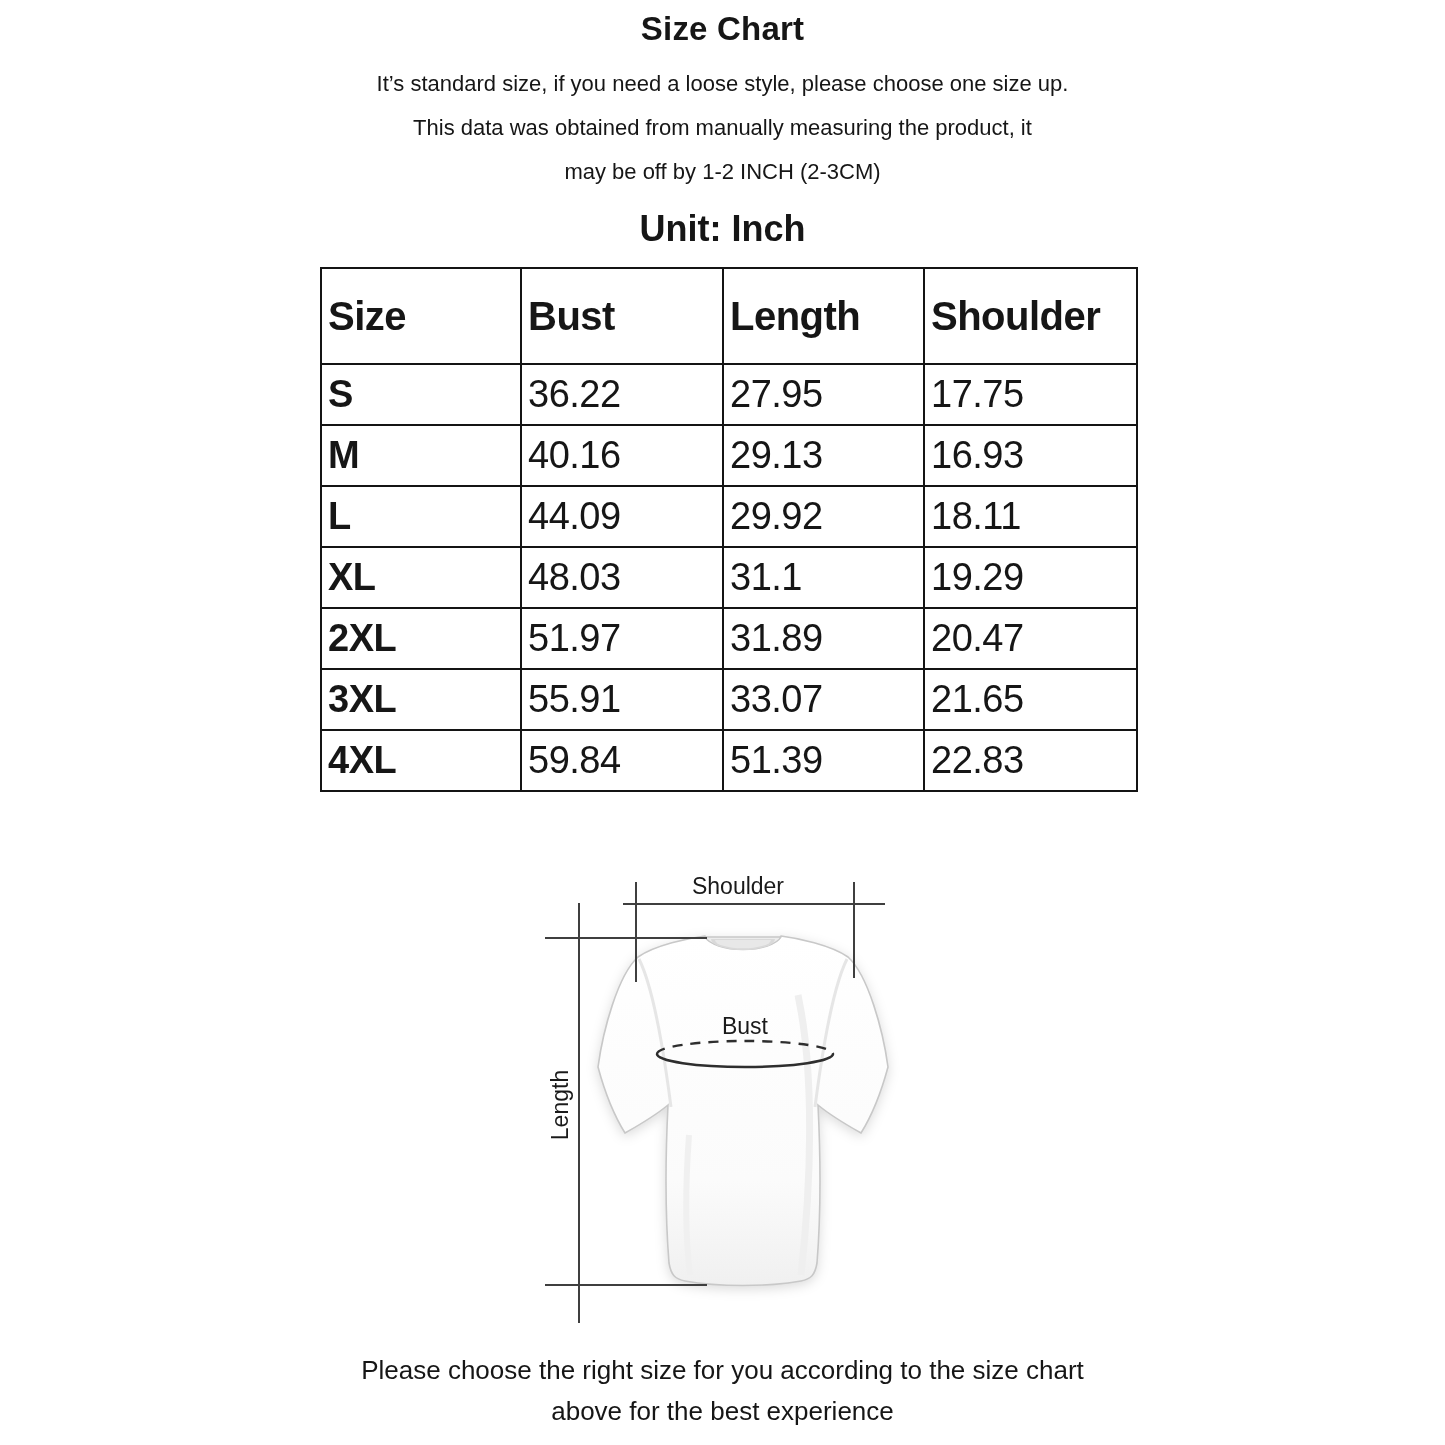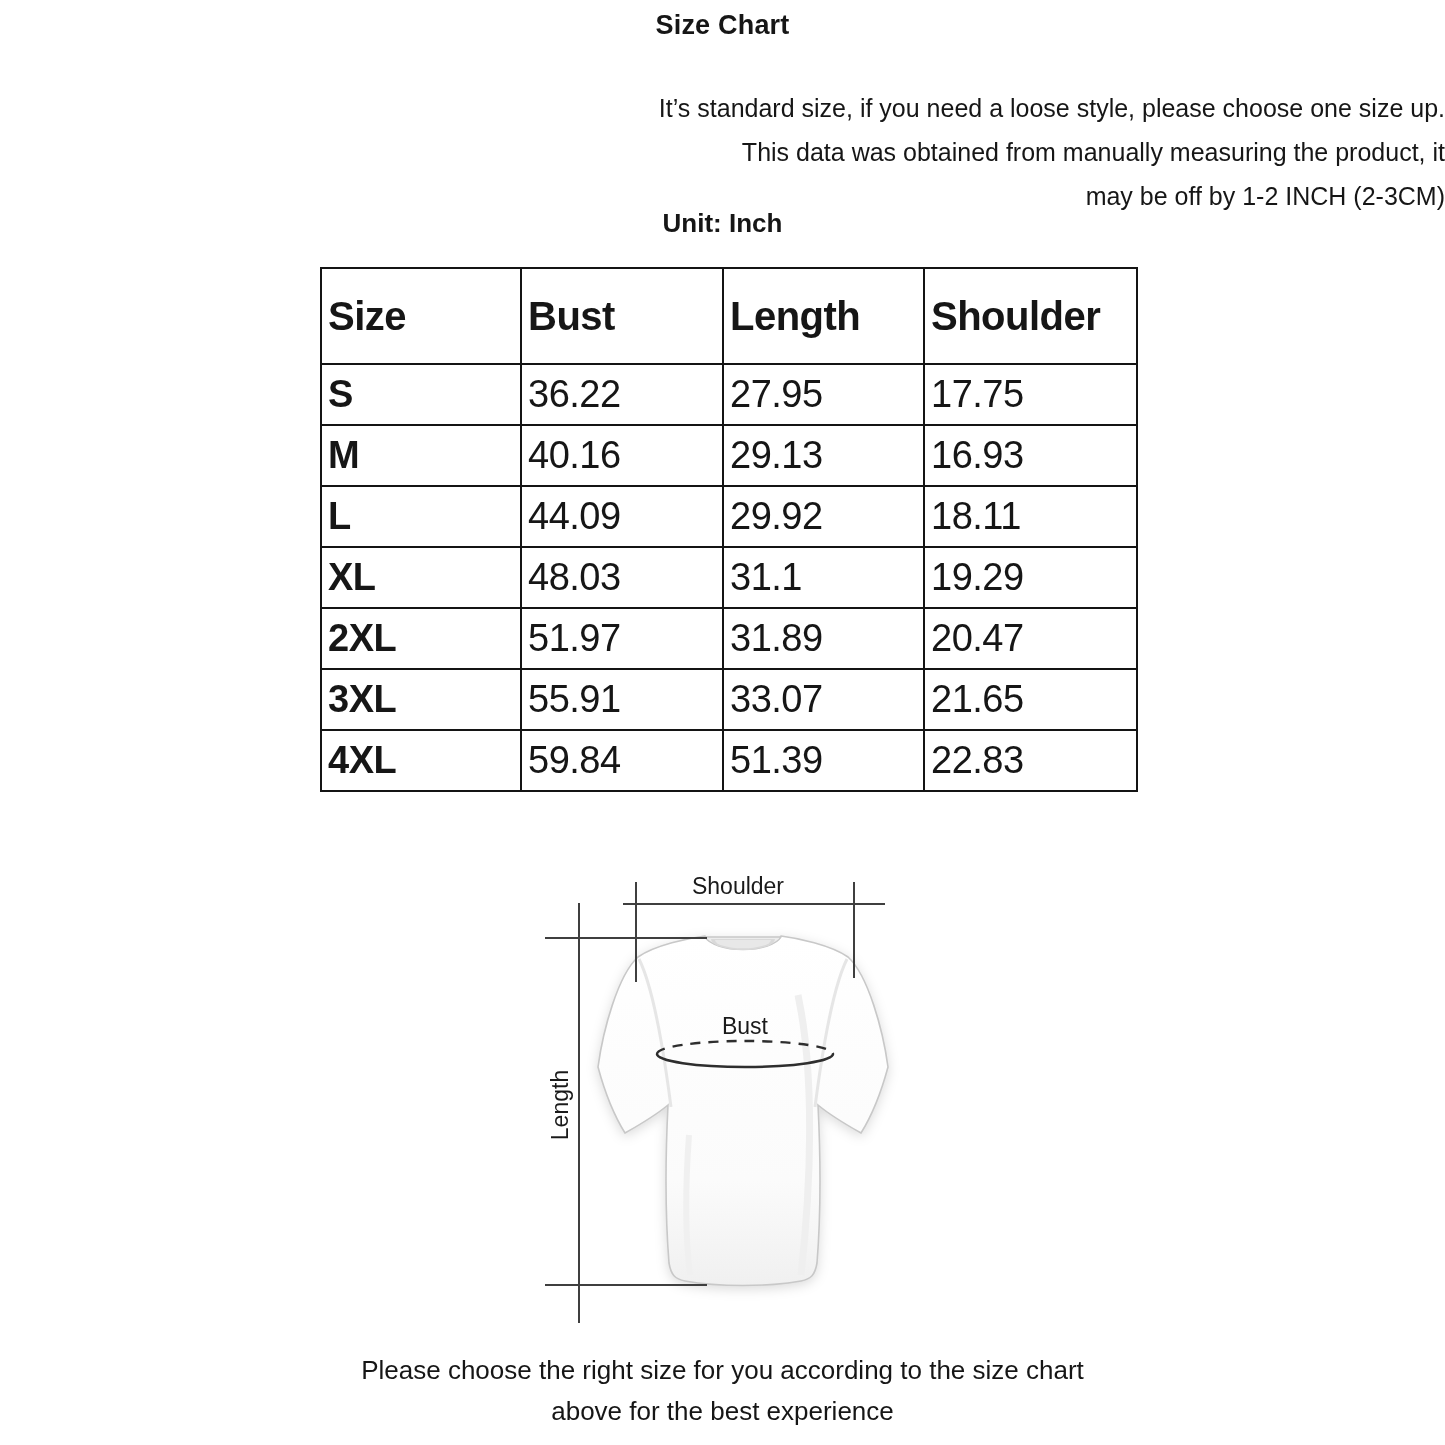--- a/index.html
+++ b/index.html
@@ -3,29 +3,29 @@
 <meta charset="utf-8">
 <style>
   html,body{margin:0;padding:0;background:#ffffff;}
   body{
     width:1445px;height:1445px;position:relative;overflow:hidden;
     font-family:"Liberation Sans","DejaVu Sans",sans-serif;
     color:#161616;
   }
   .title{
     position:absolute;top:10px;left:0;width:100%;margin:0;
-    text-align:center;font-size:27px;font-weight:800;letter-spacing:0.2px;
+    text-align:center;font-size:33px;font-weight:800;letter-spacing:0.2px;
   }
   .intro{
     position:absolute;top:62px;left:0;width:100%;
-    text-align:right;font-size:25px;line-height:44px;font-weight:400;margin-top:24px;
+    text-align:center;font-size:22px;line-height:44px;font-weight:400;
   }
   .unit{
     position:absolute;top:208px;left:0;width:100%;
-    text-align:center;font-size:26px;font-weight:800;
+    text-align:center;font-size:36px;font-weight:800;
   }
   table.size-table{
     position:absolute;left:320px;top:267px;width:816px;
     border-collapse:collapse;table-layout:fixed;
   }
   .size-table th,.size-table td{
     border:2px solid #141414;padding:0 0 0 6px;vertical-align:middle;
     overflow:hidden;white-space:nowrap;text-align:left;margin-left:17px;
   }
   .size-table thead tr{height:96px;}

